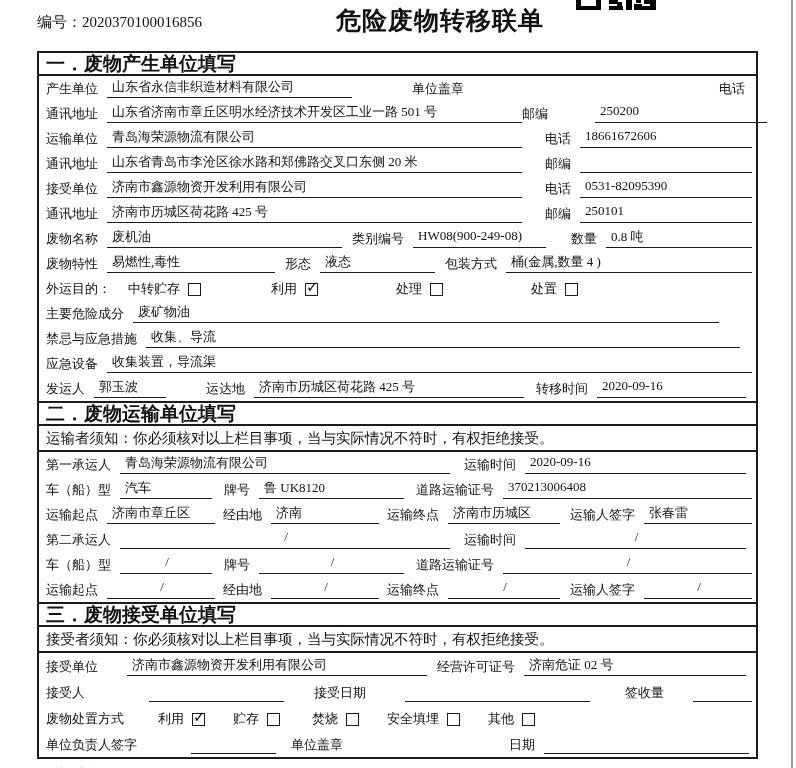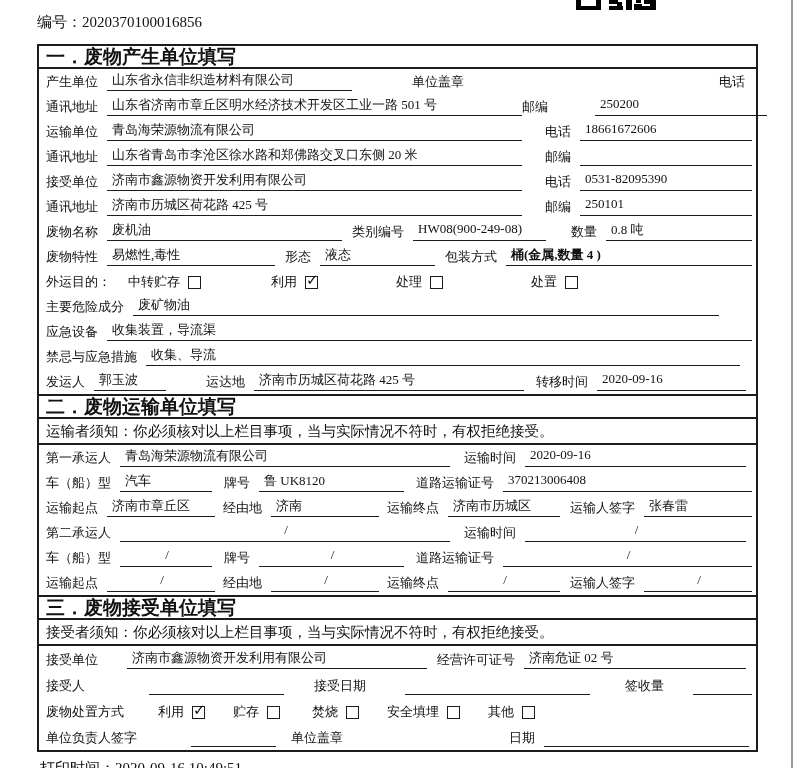--- a/index.html
+++ b/index.html
@@ -4,21 +4,21 @@
 <style>
   * { margin:0; padding:0; box-sizing:border-box; }
   html,body { background:#fff; }
   .page {
     position:relative; width:796px; height:768px; background:#fff;
     font-family:"Liberation Serif","DejaVu Serif",serif;
     color:#111; overflow:hidden;
   }
   .page-edge { position:absolute; top:0; right:3px; width:2px; height:768px; background:#9a9a9a; }
   .qr-frag { position:absolute; left:576px; top:0; }
-  .hdr { position:relative; height:44px; }
+  .hdr { position:relative; height:51px; }
   .serial { position:absolute; left:37px; top:13px; font-size:15px; white-space:pre; }
   .doc-title {
     position:absolute; left:336px; top:4px; font-size:25px; font-weight:bold;
     letter-spacing:1px; font-family:"Liberation Sans","DejaVu Sans",sans-serif;
     white-space:nowrap;
   }
   .form-table { margin-left:37px; width:721px; border:2px solid #1c1c1c; background:#fff; }
   .section + .section { border-top:2px solid #1c1c1c; }
   .sec-title {
     height:23px; line-height:22px; padding-left:7px; font-size:19px; font-weight:bold;
@@ -66,20 +66,21 @@
         <rect x="58" y="4" width="8" height="6"></rect>
         <rect x="60" y="0" width="5" height="3"></rect>
       <rect x="68" y="0" width="6" height="4"></rect>
         <rect x="66" y="6" width="14" height="4"></rect>
         <rect x="74" y="0" width="6" height="10"></rect>
     </g>
   </svg>
 
   <div class="hdr">
     <div class="serial"><span>编号：</span><span>2020370100016856</span></div>
+    <div class="doc-title">危险废物转移联单</div>
   </div>
 
   <div class="form-table" id="form-table">
       <div class="section">
         <div class="sec-title">一．废物产生单位填写</div>
         <div class="row">
           <span class="lbl">产生单位</span>
           <span class="fld" style="width: 245px;">山东省永信非织造材料有限公司</span>
           <span class="lbl" style="margin-left: 60px;">单位盖章</span>
           <span class="gap"></span>
@@ -127,21 +128,21 @@
           <span class="fld" style="width: 133px;">HW08(900-249-08)</span>
           <span class="lbl" style="margin-left: 25px;">数量</span>
           <span class="fld" style="flex: 1 1 auto; margin-right: 2px;">0.8 吨</span>
         </div>
         <div class="row">
           <span class="lbl">废物特性</span>
           <span class="fld" style="width: 168px;">易燃性,毒性</span>
           <span class="lbl" style="margin-left: 10px;">形态</span>
           <span class="fld" style="width: 115px;">液态</span>
           <span class="lbl" style="margin-left: 10px;">包装方式</span>
-          <span class="fld" style="flex: 1 1 auto; margin-right: 2px; font-weight: bold;">桶(金属,数量 4 )</span>
+          <span class="fld" style="flex: 1 1 auto; margin-right: 2px;">桶(金属,数量 4 )</span>
         </div>
         <div class="row">
           <span class="lbl">外运目的：</span>
           <span class="chk" style="margin-left: 8px;">
             <span class="clbl">中转贮存</span>
             <span class="box"></span>
           </span>
           <span class="chk" style="margin-left: 70px;">
             <span class="clbl">利用</span>
             <span class="box checked"></span>
@@ -153,26 +154,26 @@
           <span class="chk" style="margin-left: 88px;">
             <span class="clbl">处置</span>
             <span class="box"></span>
           </span>
         </div>
         <div class="row">
           <span class="lbl">主要危险成分</span>
           <span class="fld" style="flex: 1 1 auto; margin-right: 35px;">废矿物油</span>
         </div>
         <div class="row">
+          <span class="lbl">禁忌与应急措施</span>
+          <span class="fld" style="flex: 1 1 auto; margin-right: 14px;">收集、导流</span>
+        </div>
+        <div class="row">
           <span class="lbl">应急设备</span>
           <span class="fld" style="flex: 1 1 auto; margin-right: 2px;">收集装置，导流渠</span>
-        </div>
-        <div class="row">
-          <span class="lbl">禁忌与应急措施</span>
-          <span class="fld" style="flex: 1 1 auto; margin-right: 14px;">收集、导流</span>
         </div>
         <div class="row">
           <span class="lbl">发运人</span>
           <span class="fld" style="width: 72px;">郭玉波</span>
           <span class="lbl" style="margin-left: 40px;">运达地</span>
           <span class="fld" style="width: 270px;">济南市历城区荷花路 425 号</span>
           <span class="lbl" style="margin-left: 12px;">转移时间</span>
           <span class="fld" style="flex: 1 1 auto; margin-right: 8px;">2020-09-16</span>
         </div>
       </div>

